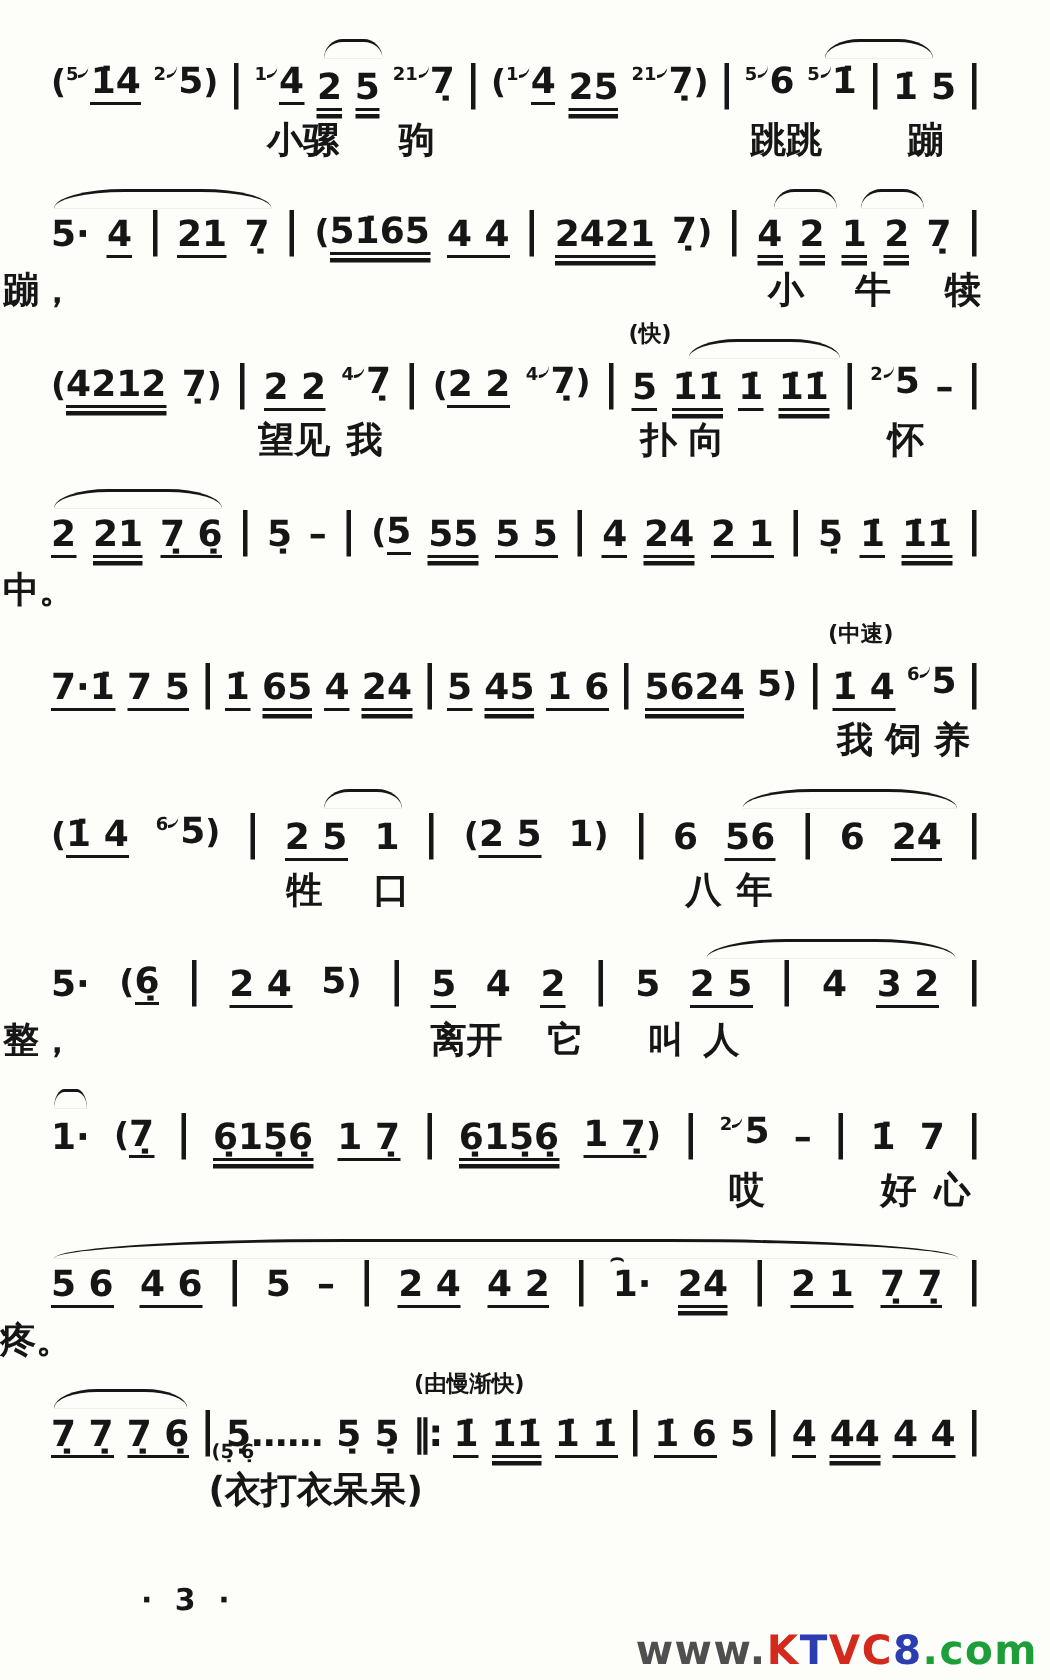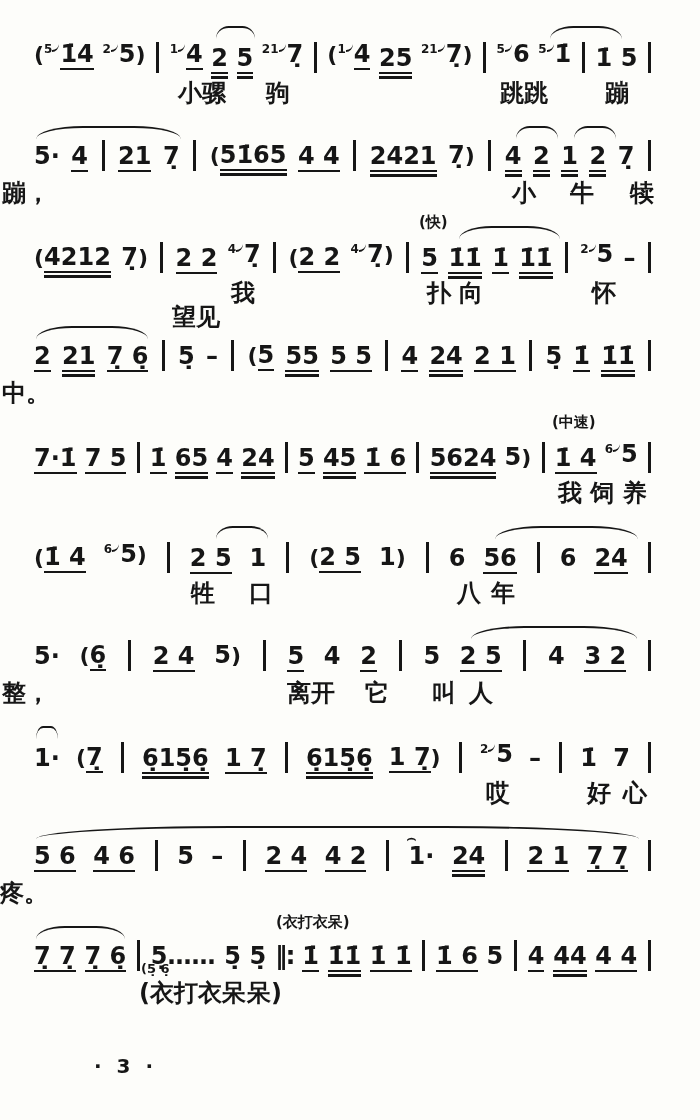--- a/index.html
+++ b/index.html
@@ -114,21 +114,21 @@
           <span class="tok"><span class="main">5<i class="beam b1"></i></span></span>
           <span class="tok"><span class="main">1̇1̇<i class="beam b1"></i><i class="beam b2"></i></span></span>
           <span class="tok"><span class="main">1̇<i class="beam b1"></i></span></span>
           <span class="tok"><span class="main">1̇1̇<i class="beam b1"></i><i class="beam b2"></i></span></span>
           <span class="bar"></span>
           <span class="tok"><span class="grace">2</span><span class="main">5</span></span>
           <span class="tok"><span class="main">–</span></span>
           <span class="bar"></span>
           <div class="slur" style="left: 425px; width: 101px;"></div>
           <div class="anno" style="left: 385px;">(快)</div>
-          <div class="lyr" style="left: 138px; margin-top: 24px;">望见</div>
+          <div class="lyr" style="left: 138px;">望见</div>
           <div class="lyr" style="left: 197px;">我</div>
           <div class="lyr" style="left: 393px;">扑</div>
           <div class="lyr" style="left: 425px;">向</div>
           <div class="lyr" style="left: 558px;">怀</div>
         </div>
       </div>
       <div class="system">
         <div class="notes-row">
           <span class="tok"><span class="main">2<i class="beam b1"></i></span></span>
           <span class="tok"><span class="main">21<i class="beam b1"></i><i class="beam b2"></i></span></span>
@@ -287,20 +287,21 @@
           <span class="bar"></span>
           <span class="tok"><span class="main">1̇ 6<i class="beam b1"></i></span></span>
           <span class="tok"><span class="main">5</span></span>
           <span class="bar"></span>
           <span class="tok"><span class="main">4<i class="beam b1"></i></span></span>
           <span class="tok"><span class="main">44<i class="beam b1"></i><i class="beam b2"></i></span></span>
           <span class="tok"><span class="main">4 4<i class="beam b1"></i></span></span>
           <span class="bar"></span>
           <div class="slur" style="left: 2px; width: 89px;"></div>
           <div class="anno small" style="left: 107px; margin-top: 44px;">(5̣ 6̣</div>
-          <div class="anno" style="left: 242px;">(衣打衣呆)</div>
+          <div class="anno" style="left: 242px;">(由慢渐快)</div>
           <div class="lyr" style="left: 105px;">(衣打衣呆</div>
           <div class="lyr" style="left: 213px;">呆)</div>
         </div>
       </div>
     </div>
   <div class="page-number">· 3 ·</div>
+  <div class="watermark" id="watermark"><span style="color: rgb(79, 79, 79);">www.</span><span style="color: rgb(212, 42, 30);">K</span><span style="color: rgb(43, 61, 176);">T</span><span style="color: rgb(212, 42, 30);">V</span><span style="color: rgb(212, 42, 30);">C</span><span style="color: rgb(43, 61, 176);">8</span><span style="color: rgb(29, 158, 56);">.com</span></div>
 </div>
 
 </body></html>

